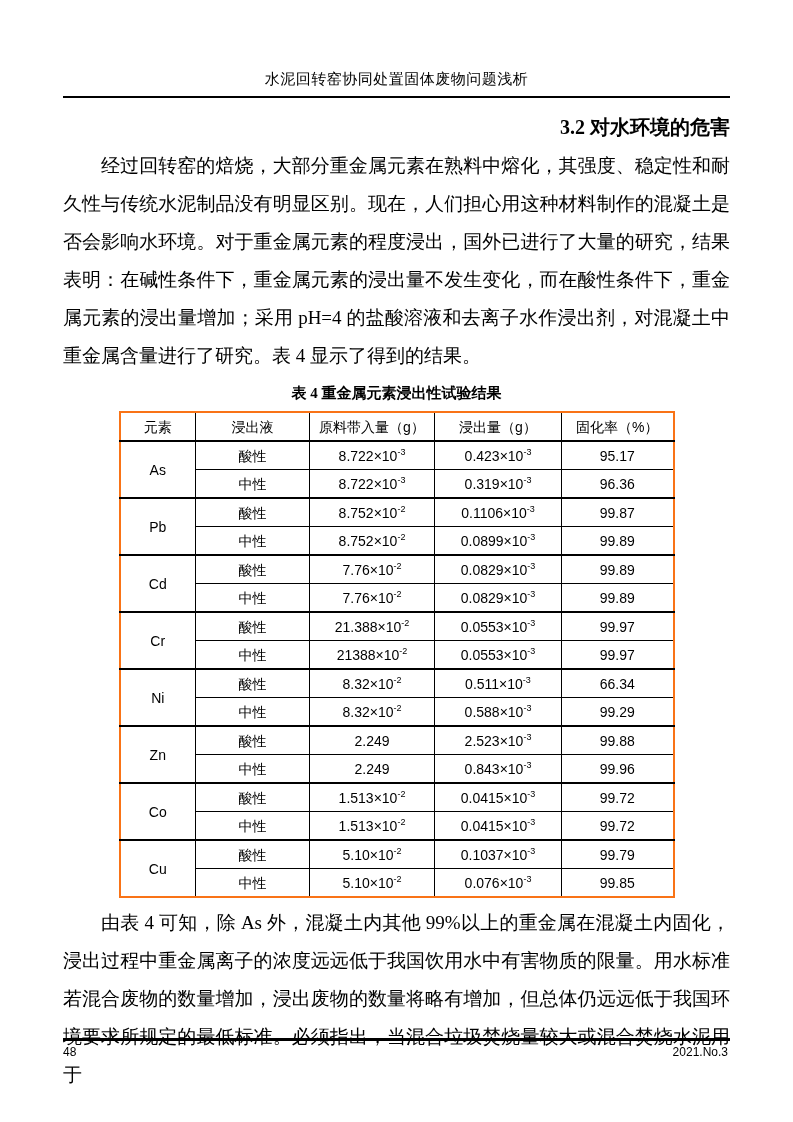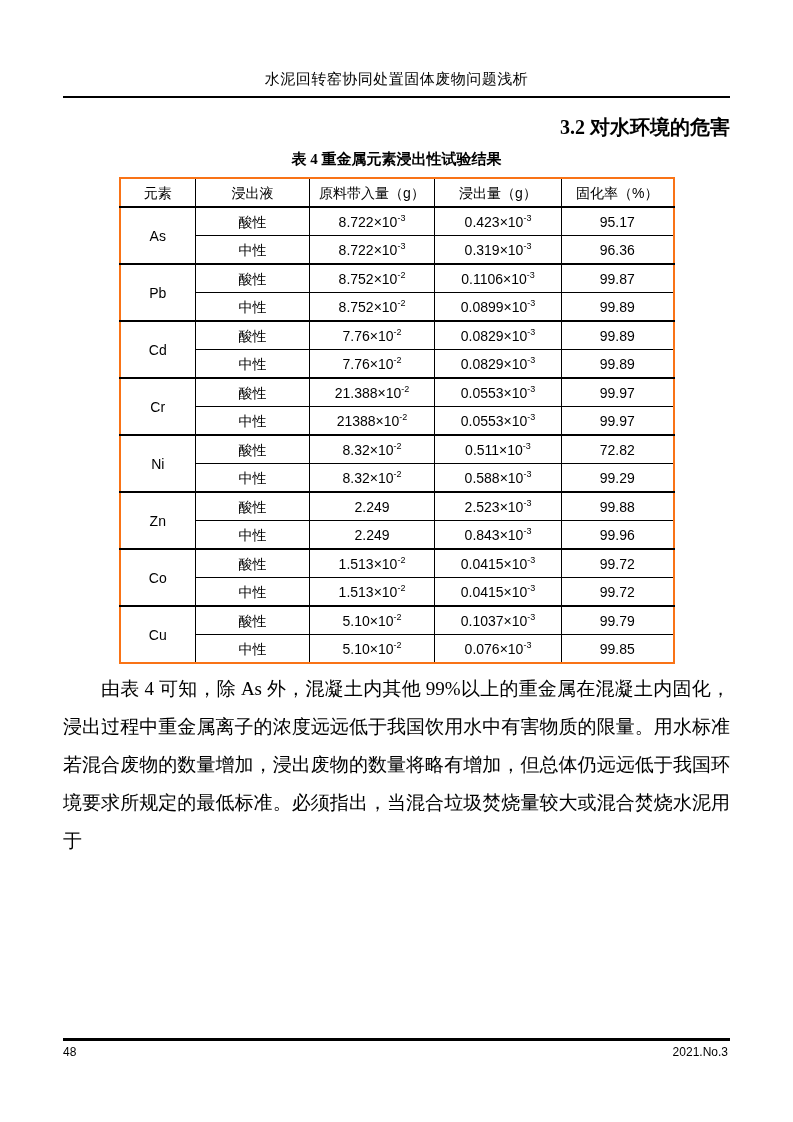--- a/index.html
+++ b/index.html
@@ -95,20 +95,21 @@
 </style>
 </head>
 <body>
 
 <div class="page">
 
   <div class="running-head">水泥回转窑协同处置固体废物问题浅析</div>
 
   <div class="section-heading">3.2 对水环境的危害</div>
 
+  <p class="body-par">经过回转窑的焙烧，大部分重金属元素在熟料中熔化，其强度、稳定性和耐久性与传统水泥制品没有明显区别。现在，人们担心用这种材料制作的混凝土是否会影响水环境。对于重金属元素的程度浸出，国外已进行了大量的研究，结果表明：在碱性条件下，重金属元素的浸出量不发生变化，而在酸性条件下，重金属元素的浸出量增加；采用 pH=4 的盐酸溶液和去离子水作浸出剂，对混凝土中重金属含量进行了研究。表 4 显示了得到的结果。</p>
 
   <div class="table-caption">表 4 重金属元素浸出性试验结果</div>
 
   <table class="results">
     <colgroup>
       <col class="c-element">
       <col class="c-leachate">
       <col class="c-input">
       <col class="c-leached">
       <col class="c-rate">
@@ -173,21 +174,21 @@
           <td>中性</td>
           <td>21388×10<sup>-2</sup></td>
           <td>0.0553×10<sup>-3</sup></td>
           <td>99.97</td>
         </tr>
         <tr class="group-start">
           <td rowspan="2">Ni</td>
           <td>酸性</td>
           <td>8.32×10<sup>-2</sup></td>
           <td>0.511×10<sup>-3</sup></td>
-          <td>72.82</td>
+          <td>66.34</td>
         </tr>
         <tr>
           <td>中性</td>
           <td>8.32×10<sup>-2</sup></td>
           <td>0.588×10<sup>-3</sup></td>
           <td>99.29</td>
         </tr>
         <tr class="group-start">
           <td rowspan="2">Zn</td>
           <td>酸性</td>

